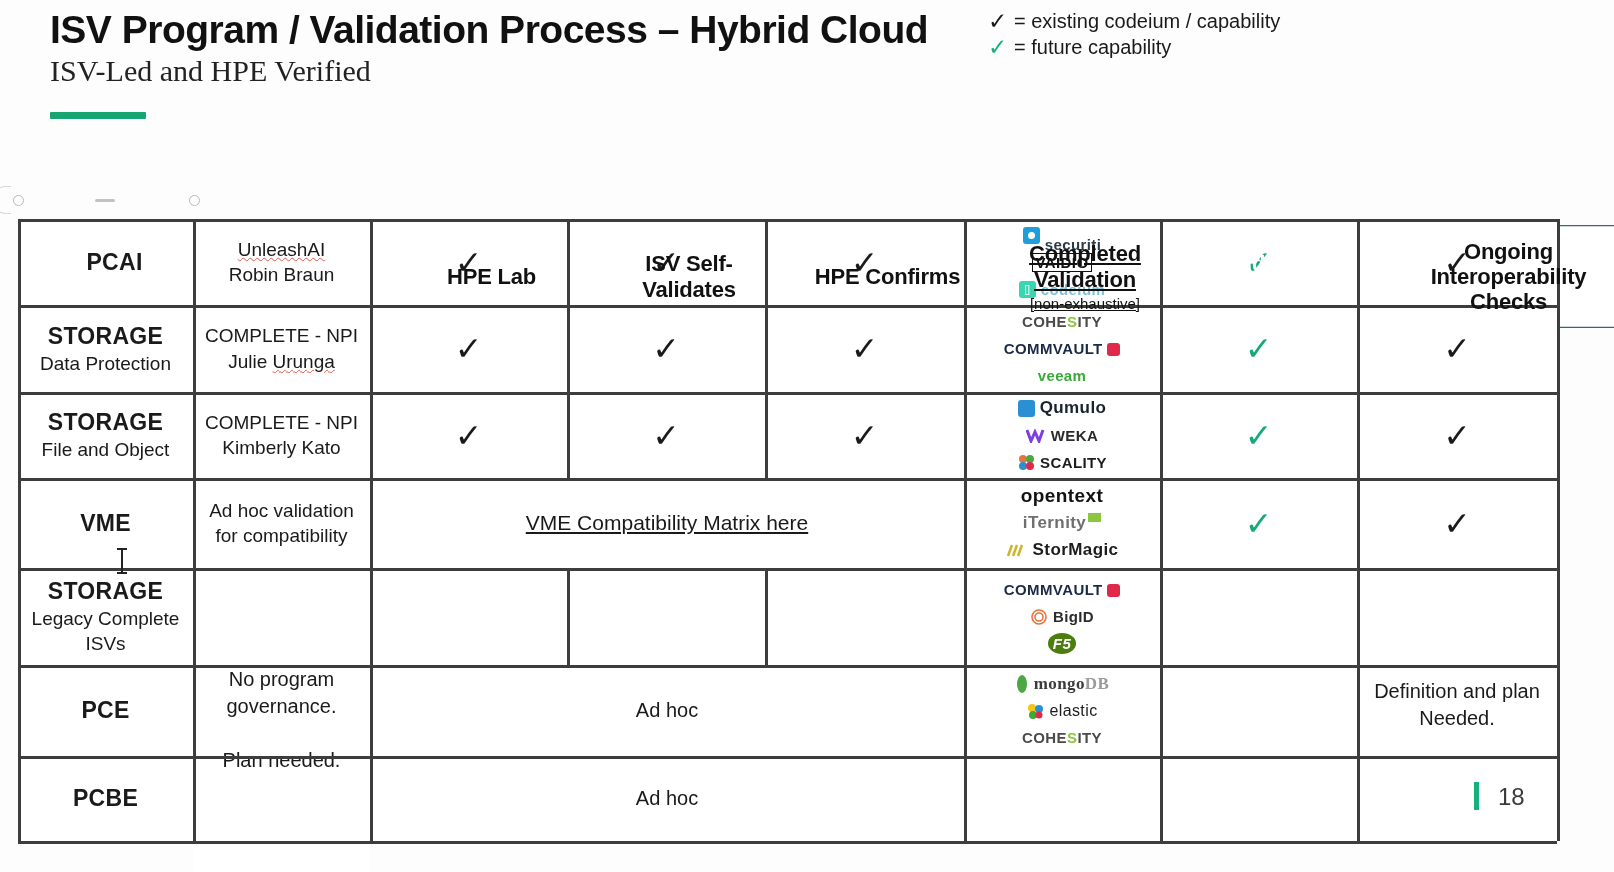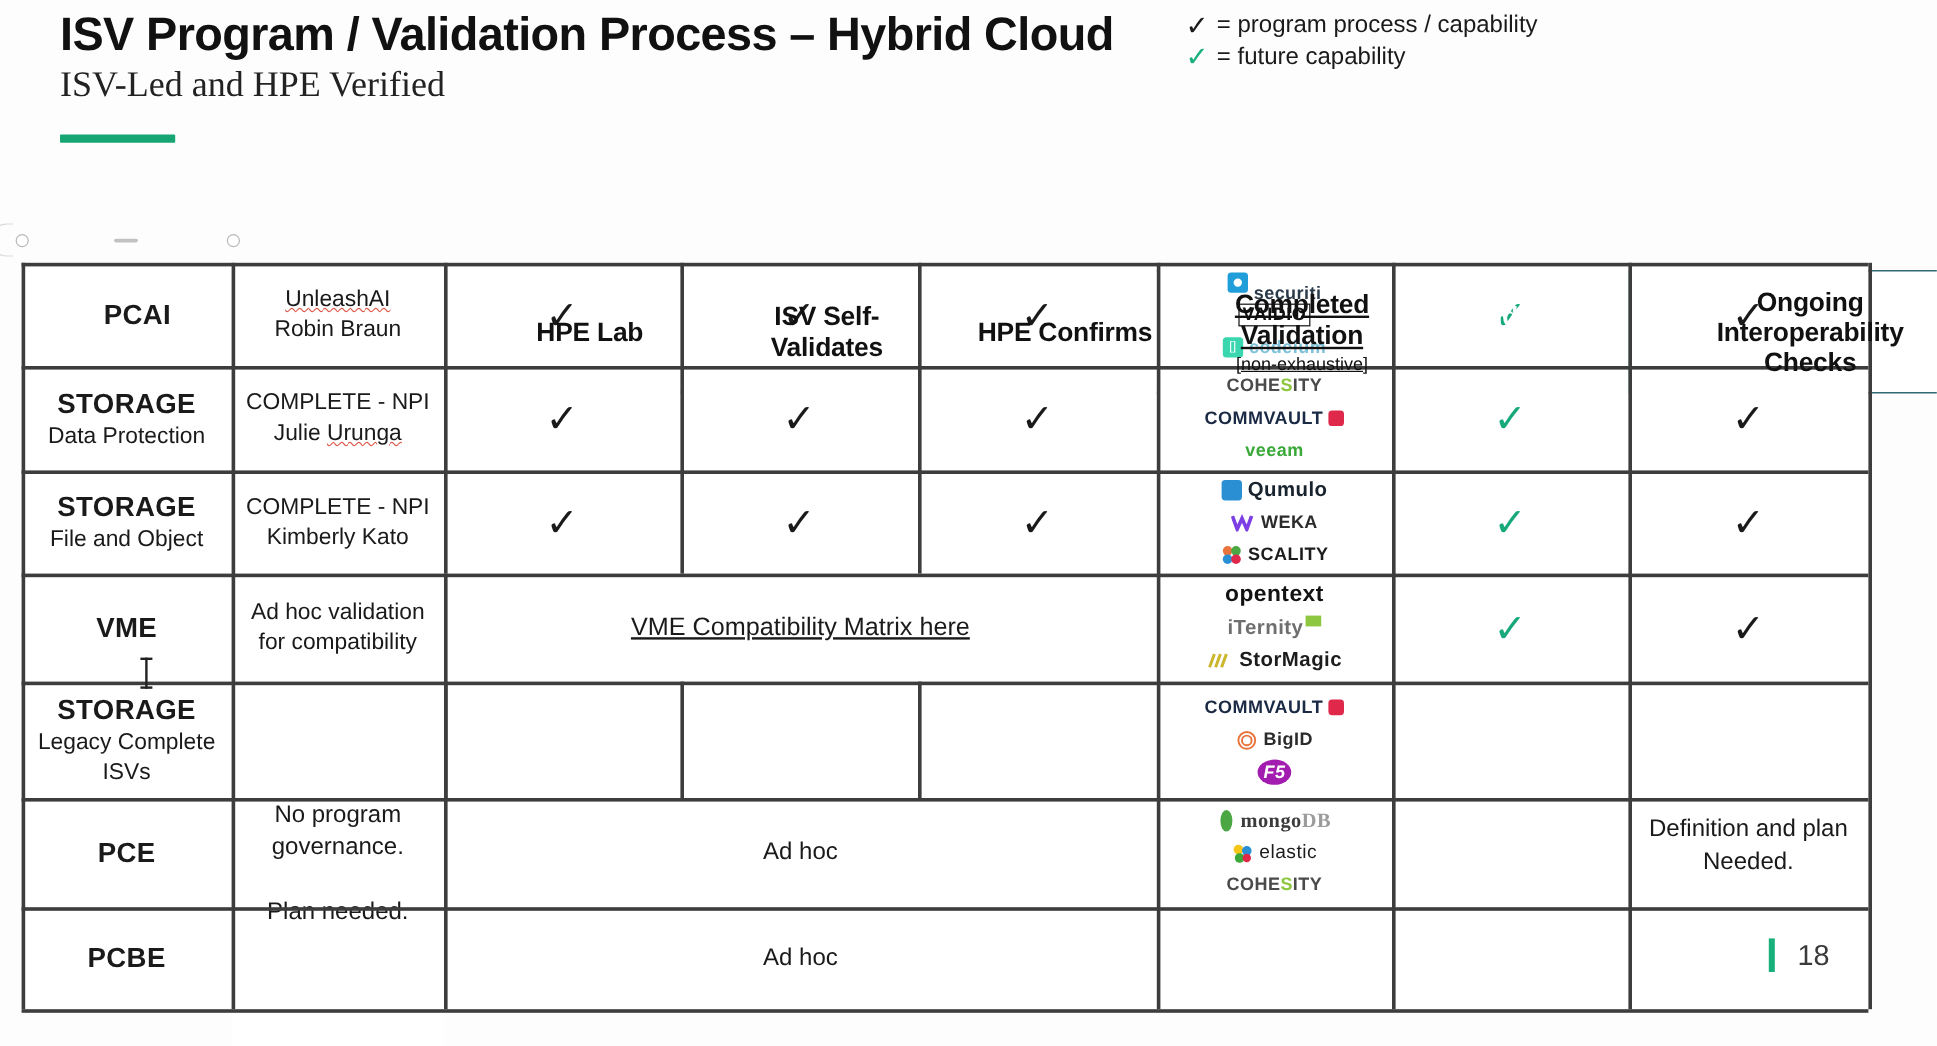--- a/index.html
+++ b/index.html
@@ -95,21 +95,21 @@
 
 <div id="canvas">
 
   <div class="title">ISV Program / Validation Process – Hybrid Cloud</div>
   <div class="subtitle">ISV-Led and HPE Verified</div>
   <div class="accent-bar"></div>
 
   <div class="legend">
     <div class="legend-row">
       <span class="legend-check lc-black">✓</span>
-      <span>= program process / capability</span>
+      <span>= existing codeium / capability</span>
     </div>
     <div class="legend-row">
       <span class="legend-check lc-green">✓</span>
       <span>= future capability</span>
     </div>
   </div>
 
   <div class="corner-arc"></div>
   <div class="handle" style="left:13px;top:195px;"></div>
   <div class="handle-bar" style="left:95px;top:199px;"></div>
@@ -361,21 +361,21 @@
           <div class="logo">
             <span style="display: flex;">
               <svg width="18" height="18">
                 <circle cx="9" cy="9" r="7" fill="none" stroke="#e8743b" stroke-width="1.6"></circle>
                 <circle cx="9" cy="9" r="4" fill="none" stroke="#e8743b" stroke-width="1.6"></circle>
               </svg>
             </span>
             <span class="logo-txt" style="color: rgb(43, 43, 43);">BigID</span>
           </div>
           <div class="logo">
-            <span class="logo-txt" style="color: rgb(255, 255, 255); background: #a21caf; border-radius: 50%; padding: 2px 5px; font-style: italic;">F5</span>
+            <span class="logo-txt" style="color: rgb(255, 255, 255); background: #4d7c0f; border-radius: 50%; padding: 2px 5px; font-style: italic;">F5</span>
           </div>
         </div>
       </div>
       <div class="cell" style="left: 1142px; top: 349px; width: 197px; height: 97px;"></div>
       <div class="cell" style="left: 0px; top: 446px; width: 175px; height: 91px;">
         <div class="rowname-main">PCE</div>
       </div>
       <div class="cell" style="left: 352px; top: 446px; width: 594px; height: 91px;">
         <div class="note">Ad hoc</div>
       </div>

